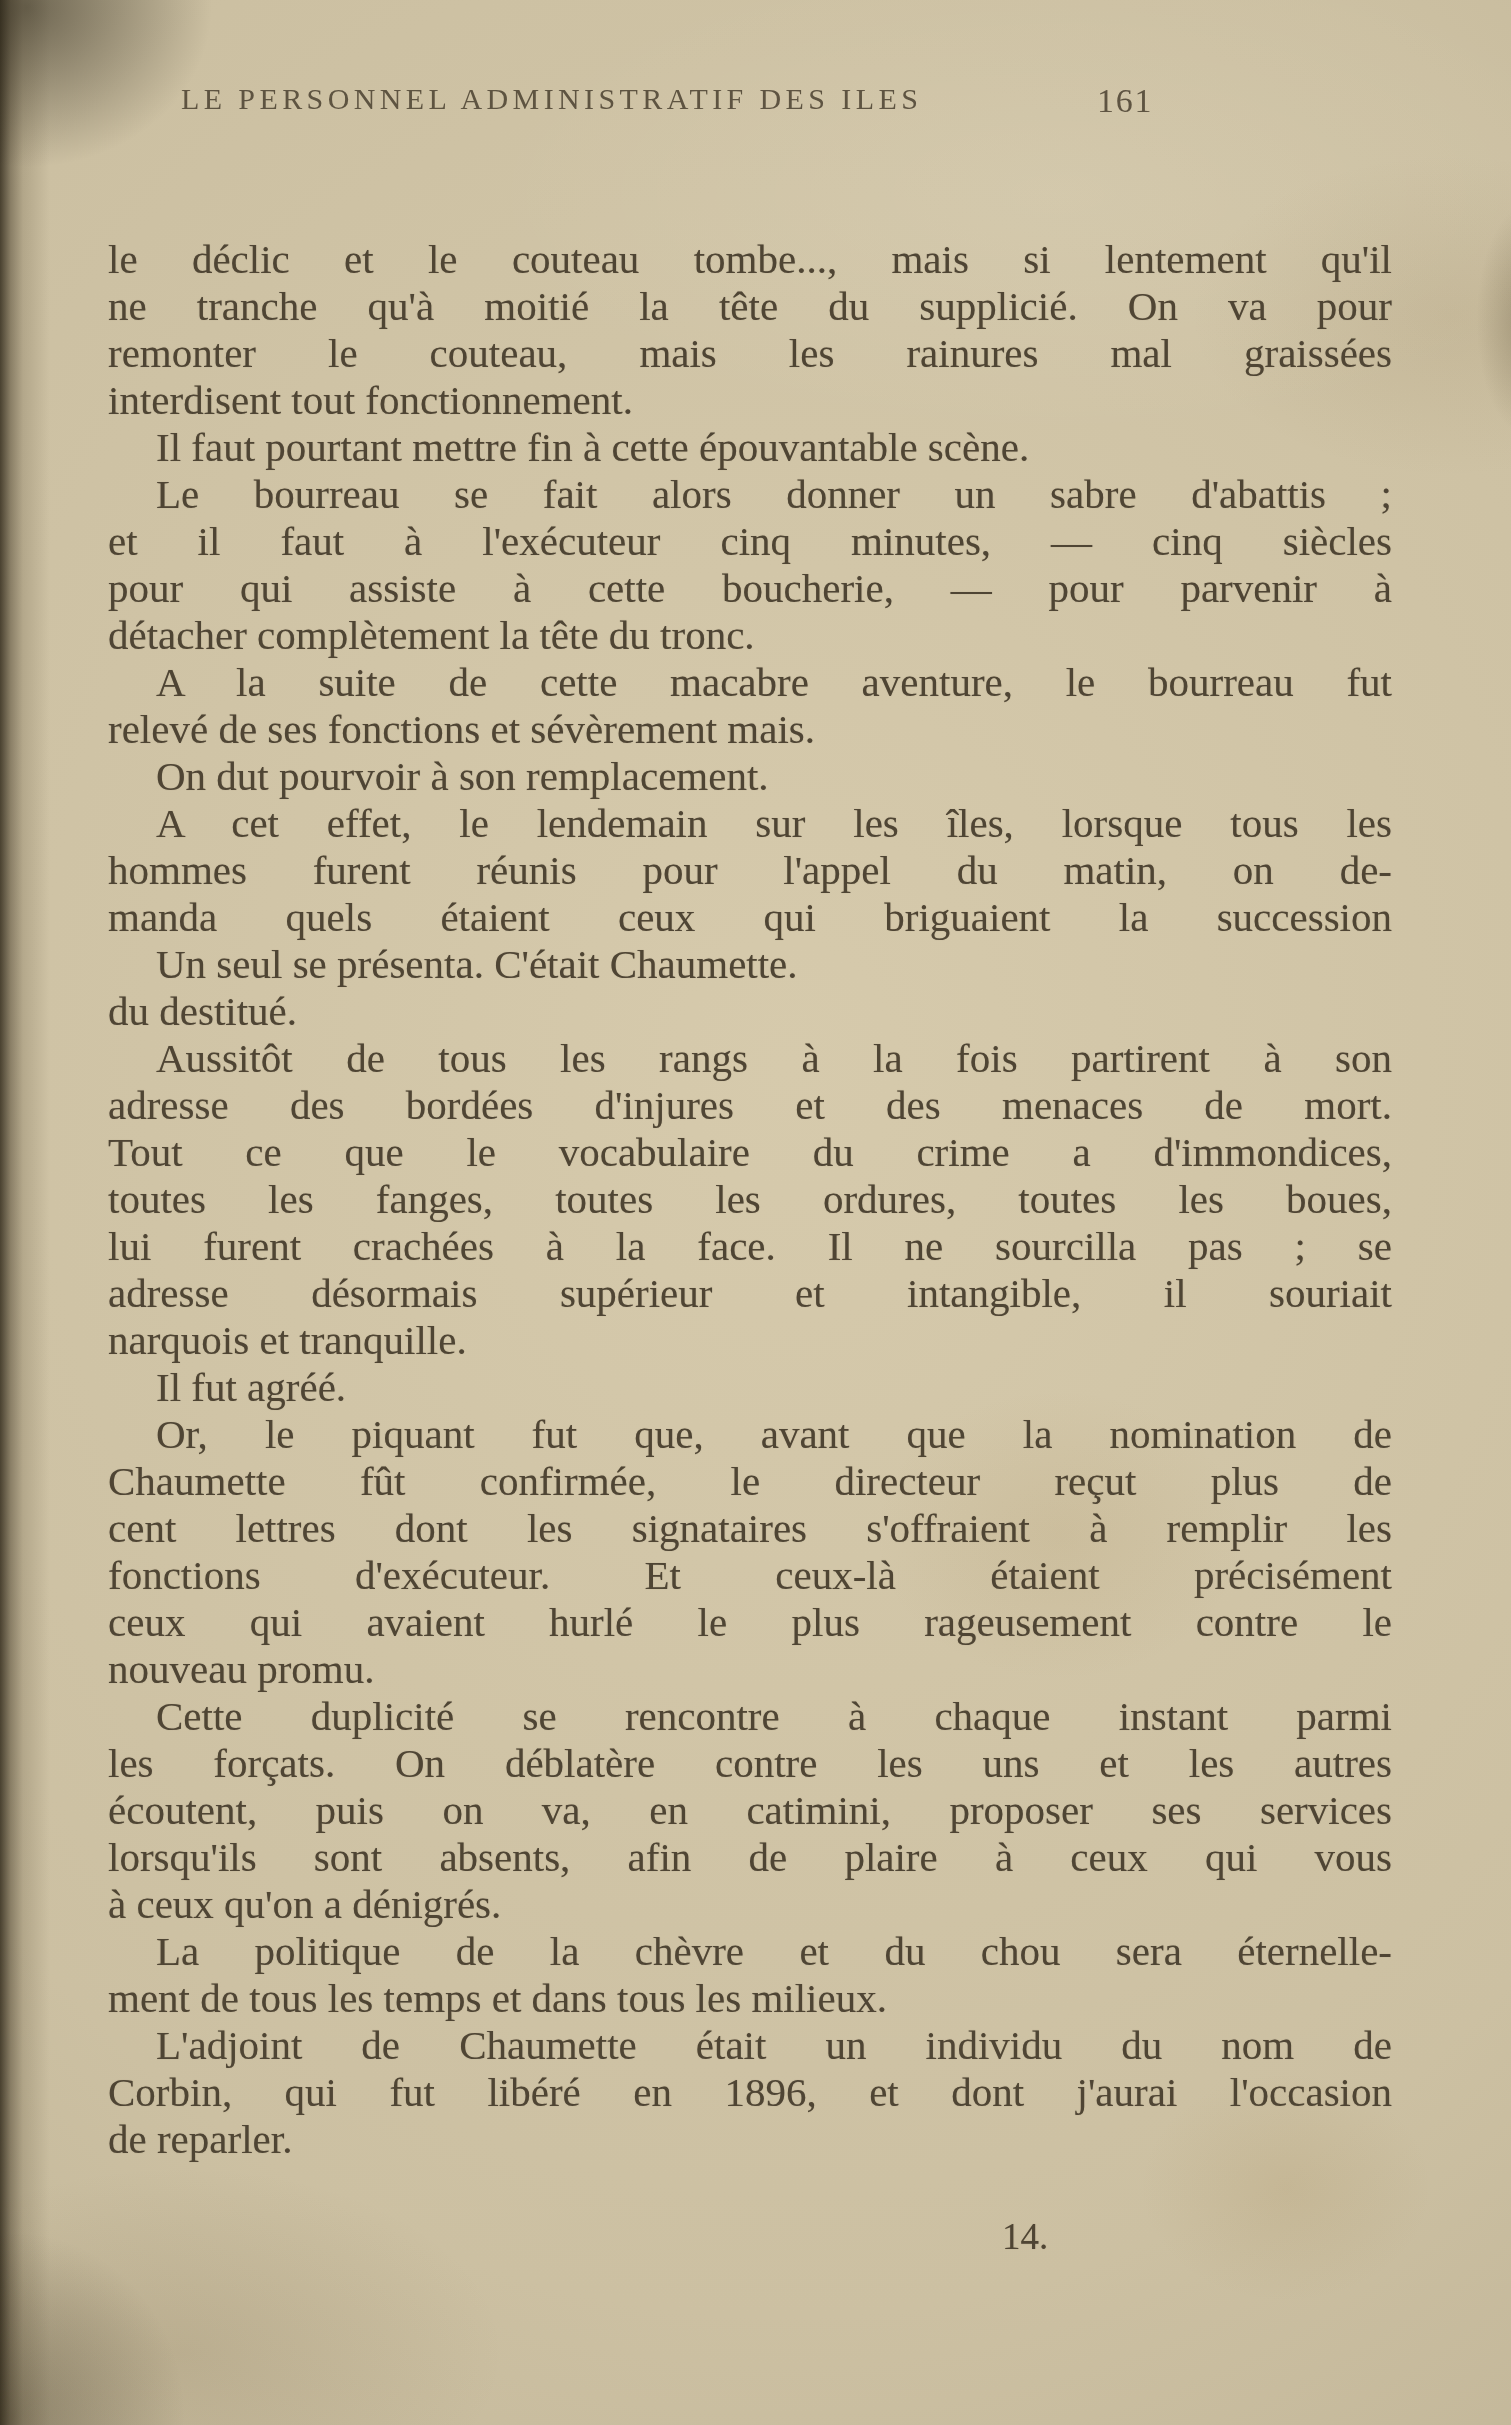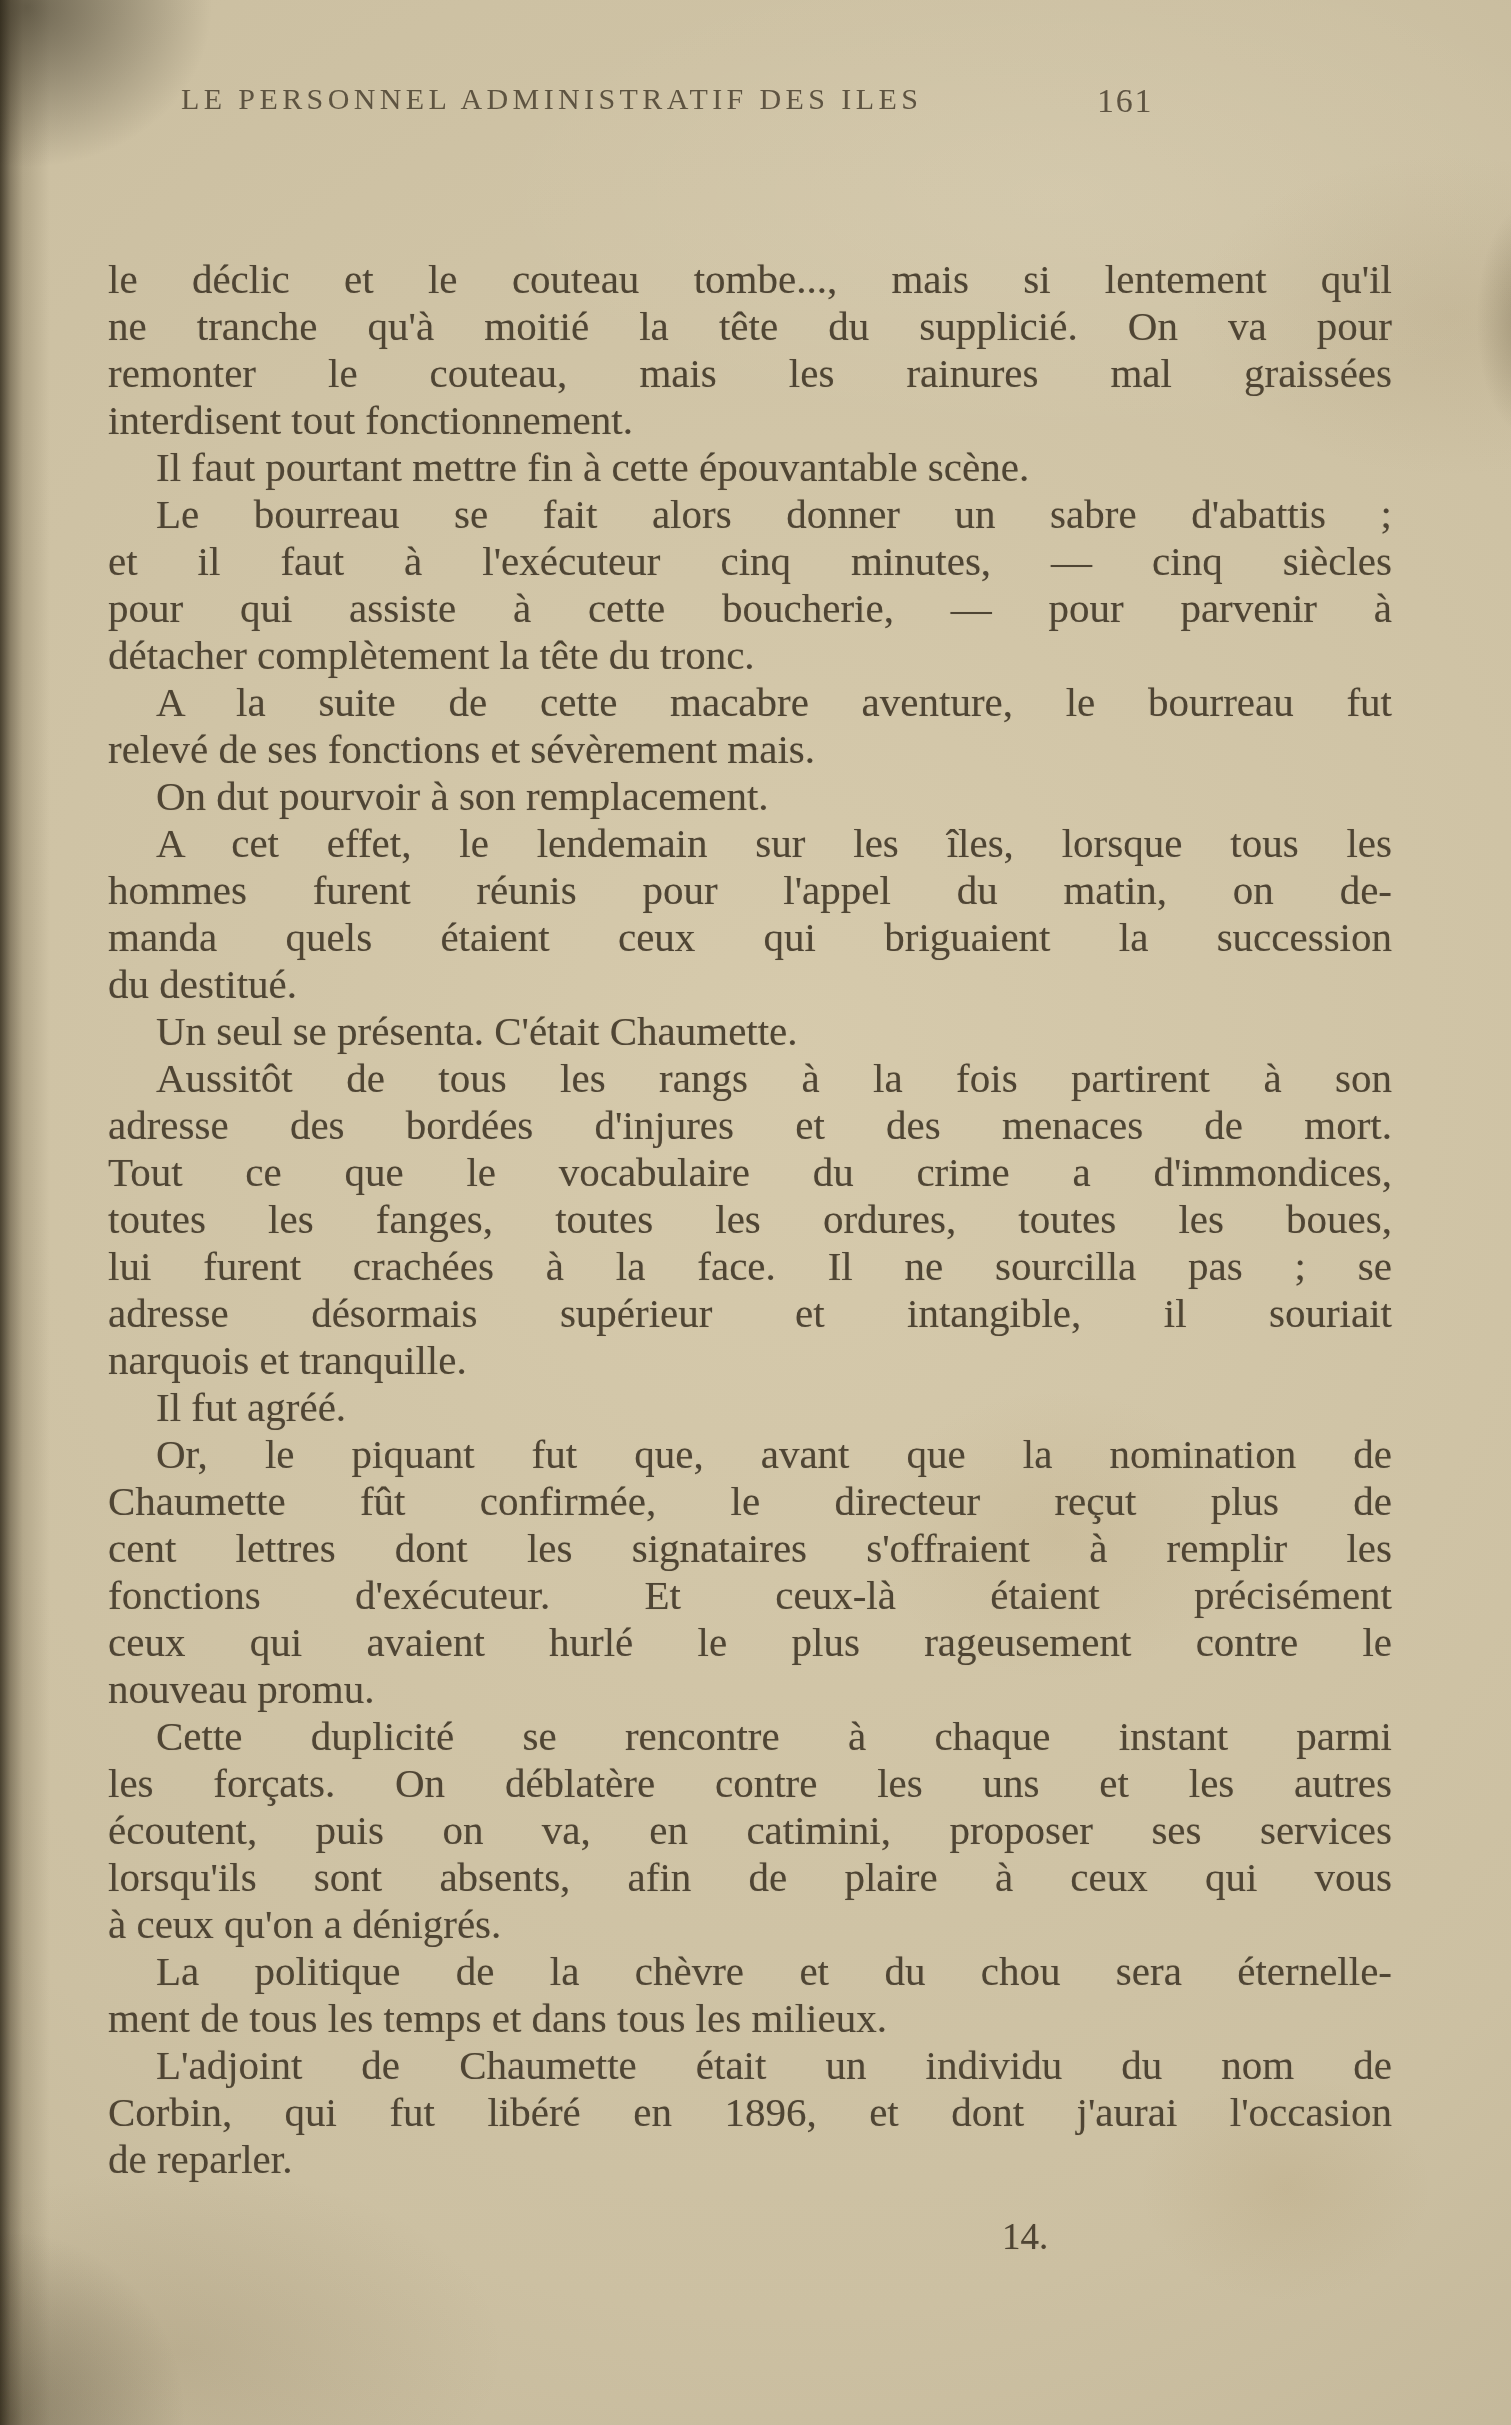--- a/index.html
+++ b/index.html
@@ -58,21 +58,21 @@
     color: var(--ink, #4f4534); opacity: 0.88;
     white-space: nowrap;
   }
   .running-header-page-number {
     position: absolute; top: 82px; left: 1097px;
     font-size: 34px; letter-spacing: 1.8px;
     color: var(--ink, #4f4534); opacity: 0.88;
   }
 
   .body-text {
-    position: absolute; top: 256px; left: 108px; width: 1284px;
+    position: absolute; top: 236px; left: 108px; width: 1284px;
     font-size: 41px; line-height: 47px;
   }
   .line { text-align: justify; text-align-last: justify; text-shadow: 0 0 0.9px rgba(79,69,52,0.35); }
   .line.last { text-align-last: left; }
   .line.indent { text-indent: 48px; }
 
   .signature-mark {
     position: absolute; top: 2215px; left: 1002px;
     font-size: 37px; text-shadow: 0 0 0.9px rgba(79,69,52,0.35);
   }
@@ -101,22 +101,22 @@
       <div class="line indent">Le bourreau se fait alors donner un sabre d'abattis ;</div>
       <div class="line">et il faut à l'exécuteur cinq minutes, — cinq siècles</div>
       <div class="line">pour qui assiste à cette boucherie, — pour parvenir à</div>
       <div class="line last">détacher complètement la tête du tronc.</div>
       <div class="line indent">A la suite de cette macabre aventure, le bourreau fut</div>
       <div class="line last">relevé de ses fonctions et sévèrement mais.</div>
       <div class="line indent last">On dut pourvoir à son remplacement.</div>
       <div class="line indent">A cet effet, le lendemain sur les îles, lorsque tous les</div>
       <div class="line">hommes furent réunis pour l'appel du matin, on de-</div>
       <div class="line">manda quels étaient ceux qui briguaient la succession</div>
+      <div class="line indent last">Un seul se présenta. C'était Chaumette.</div>
       <div class="line last">du destitué.</div>
-      <div class="line indent last">Un seul se présenta. C'était Chaumette.</div>
       <div class="line indent">Aussitôt de tous les rangs à la fois partirent à son</div>
       <div class="line">adresse des bordées d'injures et des menaces de mort.</div>
       <div class="line">Tout ce que le vocabulaire du crime a d'immondices,</div>
       <div class="line">toutes les fanges, toutes les ordures, toutes les boues,</div>
       <div class="line">lui furent crachées à la face. Il ne sourcilla pas ; se</div>
       <div class="line">adresse désormais supérieur et intangible, il souriait</div>
       <div class="line last">narquois et tranquille.</div>
       <div class="line indent last">Il fut agréé.</div>
       <div class="line indent">Or, le piquant fut que, avant que la nomination de</div>
       <div class="line">Chaumette fût confirmée, le directeur reçut plus de</div>

